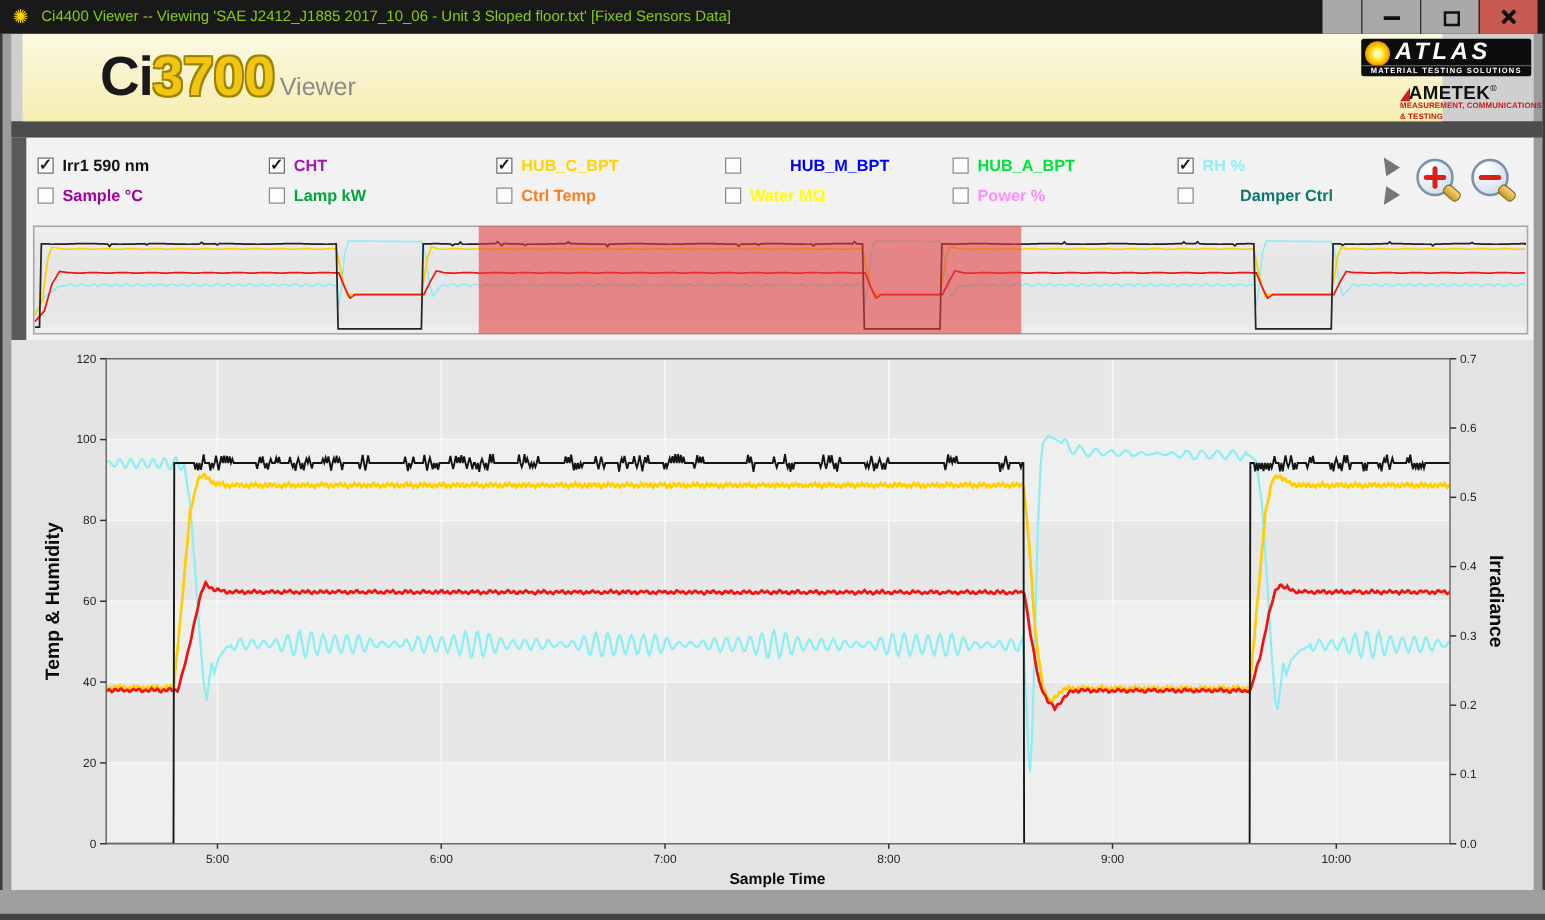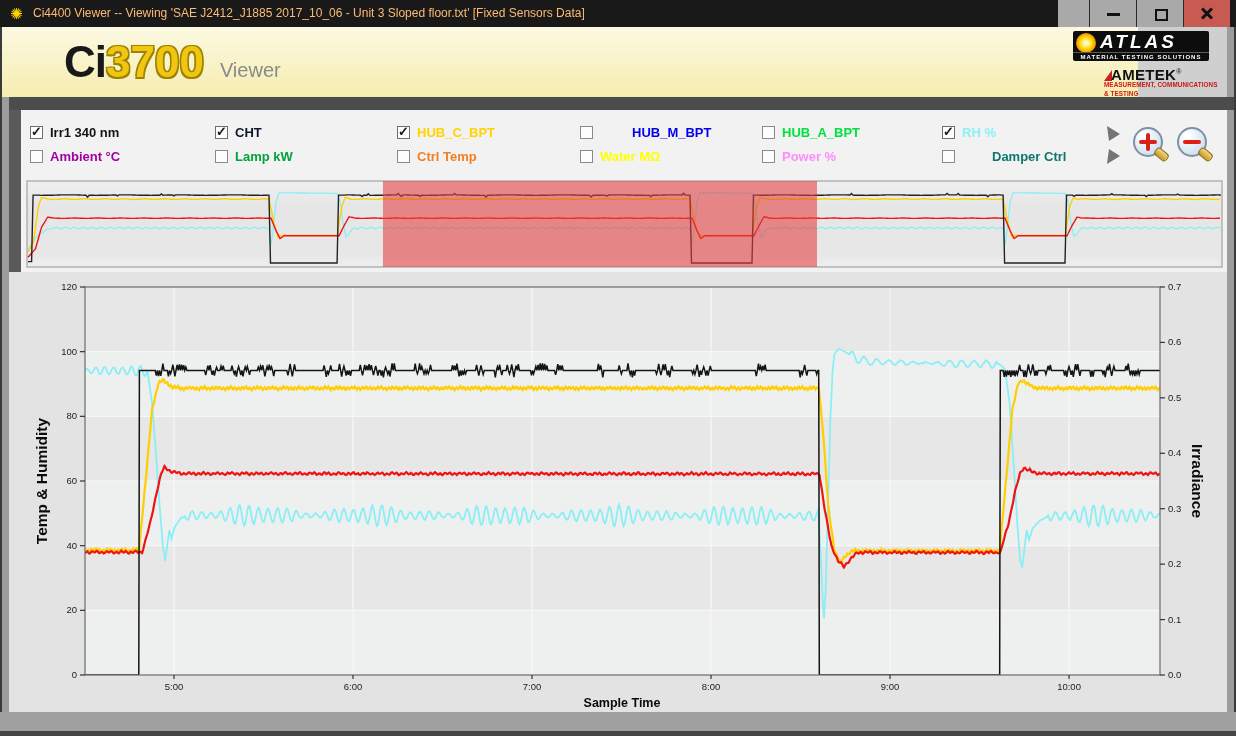--- a/index.html
+++ b/index.html
@@ -1,32 +1,32 @@
 <!DOCTYPE html>
 <html><head>
 <meta charset="utf-8">
 <style>
   html,body{margin:0;padding:0;width:1236px;height:736px;overflow:hidden;background:#cfcfcf;font-family:"Liberation Sans",sans-serif;}
   .abs{position:absolute;}
   #titlebar{left:0;top:0;width:1236px;height:27px;background:#191919;z-index:20;}
-  #title-text{left:33px;top:6px;font-size:12px;color:#fdba74;white-space:nowrap;}
+  #title-text{left:33px;top:6px;font-size:12px;color:#84cc16;white-space:nowrap;}
   #app-icon{left:8px;top:5px;width:17px;height:17px;font-size:15px;line-height:17px;color:#ffd400;text-align:center;}
   #btn-stub{left:1058px;top:0;width:31px;height:27px;background:#a9a9a9;}
   .winbtn{top:0;width:47px;height:27px;background:#a9a9a9;border-left:1px solid #2a2a2a;box-sizing:border-box;}
   #btn-close{background:#c75b52;}
   .winbtn .bar{position:absolute;left:17px;top:13px;width:13px;height:3px;background:#111;}
   .winbtn .box{position:absolute;left:18px;top:9px;width:9px;height:8px;border:2px solid #111;}
   .winbtn .x1,.winbtn .x2{position:absolute;left:16px;top:12px;width:14px;height:3px;background:#111;}
   .winbtn .x1{transform:rotate(45deg);}
   .winbtn .x2{transform:rotate(-45deg);}
-  #header{left:2px;top:27px;width:1136px;height:70px;background:linear-gradient(#fcf9e2,#f5edb0);z-index:10;}
+  #header{left:18px;top:27px;width:1136px;height:70px;background:linear-gradient(#fcf9e2,#f5edb0);z-index:10;}
   #brand{left:62px;top:10px;height:50px;display:flex;align-items:baseline;}
   #brand-ci{font-size:44px;font-weight:bold;color:#191919;letter-spacing:-1px;}
   #brand-model{font-size:44px;font-weight:bold;color:#f2c513;text-shadow:-1.5px -1.5px 0 #9c8300,1.5px -1.5px 0 #9c8300,-1.5px 1.5px 0 #9c8300,1.5px 1.5px 0 #9c8300;}
-  #brand-viewer{font-size:20px;color:#8a8a8a;margin-left:16px;}
+  #brand-viewer{font-size:20px;color:#8a8a8a;margin-left:4px;}
   #atlas-box{left:1071px;top:4px;width:136px;height:30px;background:#0d0d0d;border-radius:2px;}
   #atlas-sun{position:absolute;left:3px;top:2px;width:20px;height:20px;border-radius:50%;background:radial-gradient(circle,#fff8b0 15%,#ffd400 45%,#f08a00 72%,#0d0d0d 78%);}
   #atlas-name{position:absolute;left:27px;top:0px;font-size:19px;font-weight:bold;font-style:italic;color:#fff;letter-spacing:3px;}
   #atlas-tag{position:absolute;left:0;top:21px;width:136px;height:9px;border-top:1px solid #5a5a5a;color:#fff;font-size:6px;letter-spacing:1px;text-align:center;line-height:8px;font-weight:bold;}
   #ametek{left:1102px;top:41px;}
   #ametek-row{display:flex;align-items:flex-end;}
   #ametek-tri{width:0;height:0;border-bottom:11px solid #cf1f1f;border-left:8px solid transparent;margin-right:-1px;}
   #ametek-name{font-size:15px;font-weight:900;color:#111;letter-spacing:0.3px;line-height:13px;}
   #ametek-reg{font-size:7px;color:#111;position:relative;top:-6px;}
   .ametek-line{font-size:6.3px;font-weight:bold;color:#c81818;letter-spacing:0.1px;line-height:8.5px;white-space:nowrap;}
@@ -94,39 +94,39 @@
 <div class="abs" id="frame-right"></div>
 <div class="abs" id="frame-bottom"></div>
 <div class="abs" id="darkstrip"></div>
 <div class="abs" id="content-top"></div>
 <div class="abs" id="chart-panel"></div>
 
 <div class="abs" id="legend">
     <div class="cb abs" style="left: 30px; top: 126px; border-color: rgb(110, 110, 110);">
       <span class="chk">✓</span>
     </div>
-    <div class="leglabel" style="left: 50px; top: 125px; color: rgb(20, 20, 20);">Irr1 340 nm</div>
+    <div class="leglabel" style="left: 50px; top: 125px; color: rgb(20, 20, 20);">Irr1 590 nm</div>
     <div class="cb abs" style="left: 215px; top: 126px; border-color: rgb(110, 110, 110);">
       <span class="chk">✓</span>
     </div>
-    <div class="leglabel" style="left: 235px; top: 125px; color: #0f172a;">CHT</div>
+    <div class="leglabel" style="left: 235px; top: 125px; color: #a21caf;">CHT</div>
     <div class="cb abs" style="left: 397px; top: 126px; border-color: rgb(110, 110, 110);">
       <span class="chk">✓</span>
     </div>
     <div class="leglabel" style="left: 417px; top: 125px; color: rgb(255, 212, 0);">HUB_C_BPT</div>
     <div class="cb abs" style="left: 580px; top: 126px;"></div>
     <div class="leglabel" style="left: 600px; top: 125px; color: rgb(0, 0, 238); padding-left: 32px;">HUB_M_BPT</div>
     <div class="cb abs" style="left: 762px; top: 126px;"></div>
     <div class="leglabel" style="left: 782px; top: 125px; color: rgb(0, 226, 60);">HUB_A_BPT</div>
     <div class="cb abs" style="left: 942px; top: 126px; border-color: rgb(110, 110, 110);">
       <span class="chk">✓</span>
     </div>
     <div class="leglabel" style="left: 962px; top: 125px; color: rgb(140, 240, 245);">RH %</div>
     <div class="cb abs" style="left: 30px; top: 150px;"></div>
-    <div class="leglabel" style="left: 50px; top: 149px; color: rgb(161, 0, 161);">Ambient °C</div>
+    <div class="leglabel" style="left: 50px; top: 149px; color: rgb(161, 0, 161);">Sample °C</div>
     <div class="cb abs" style="left: 215px; top: 150px;"></div>
     <div class="leglabel" style="left: 235px; top: 149px; color: rgb(0, 163, 60);">Lamp kW</div>
     <div class="cb abs" style="left: 397px; top: 150px;"></div>
     <div class="leglabel" style="left: 417px; top: 149px; color: rgb(245, 126, 32);">Ctrl Temp</div>
     <div class="cb abs" style="left: 580px; top: 150px;"></div>
     <div class="leglabel" style="left: 600px; top: 149px; color: rgb(255, 255, 0);">Water MΩ</div>
     <div class="cb abs" style="left: 762px; top: 150px;"></div>
     <div class="leglabel" style="left: 782px; top: 149px; color: rgb(255, 140, 255);">Power %</div>
     <div class="cb abs" style="left: 942px; top: 150px;"></div>
     <div class="leglabel" style="left: 962px; top: 149px; color: #0f766e; margin-left: 30px;">Damper Ctrl</div>

